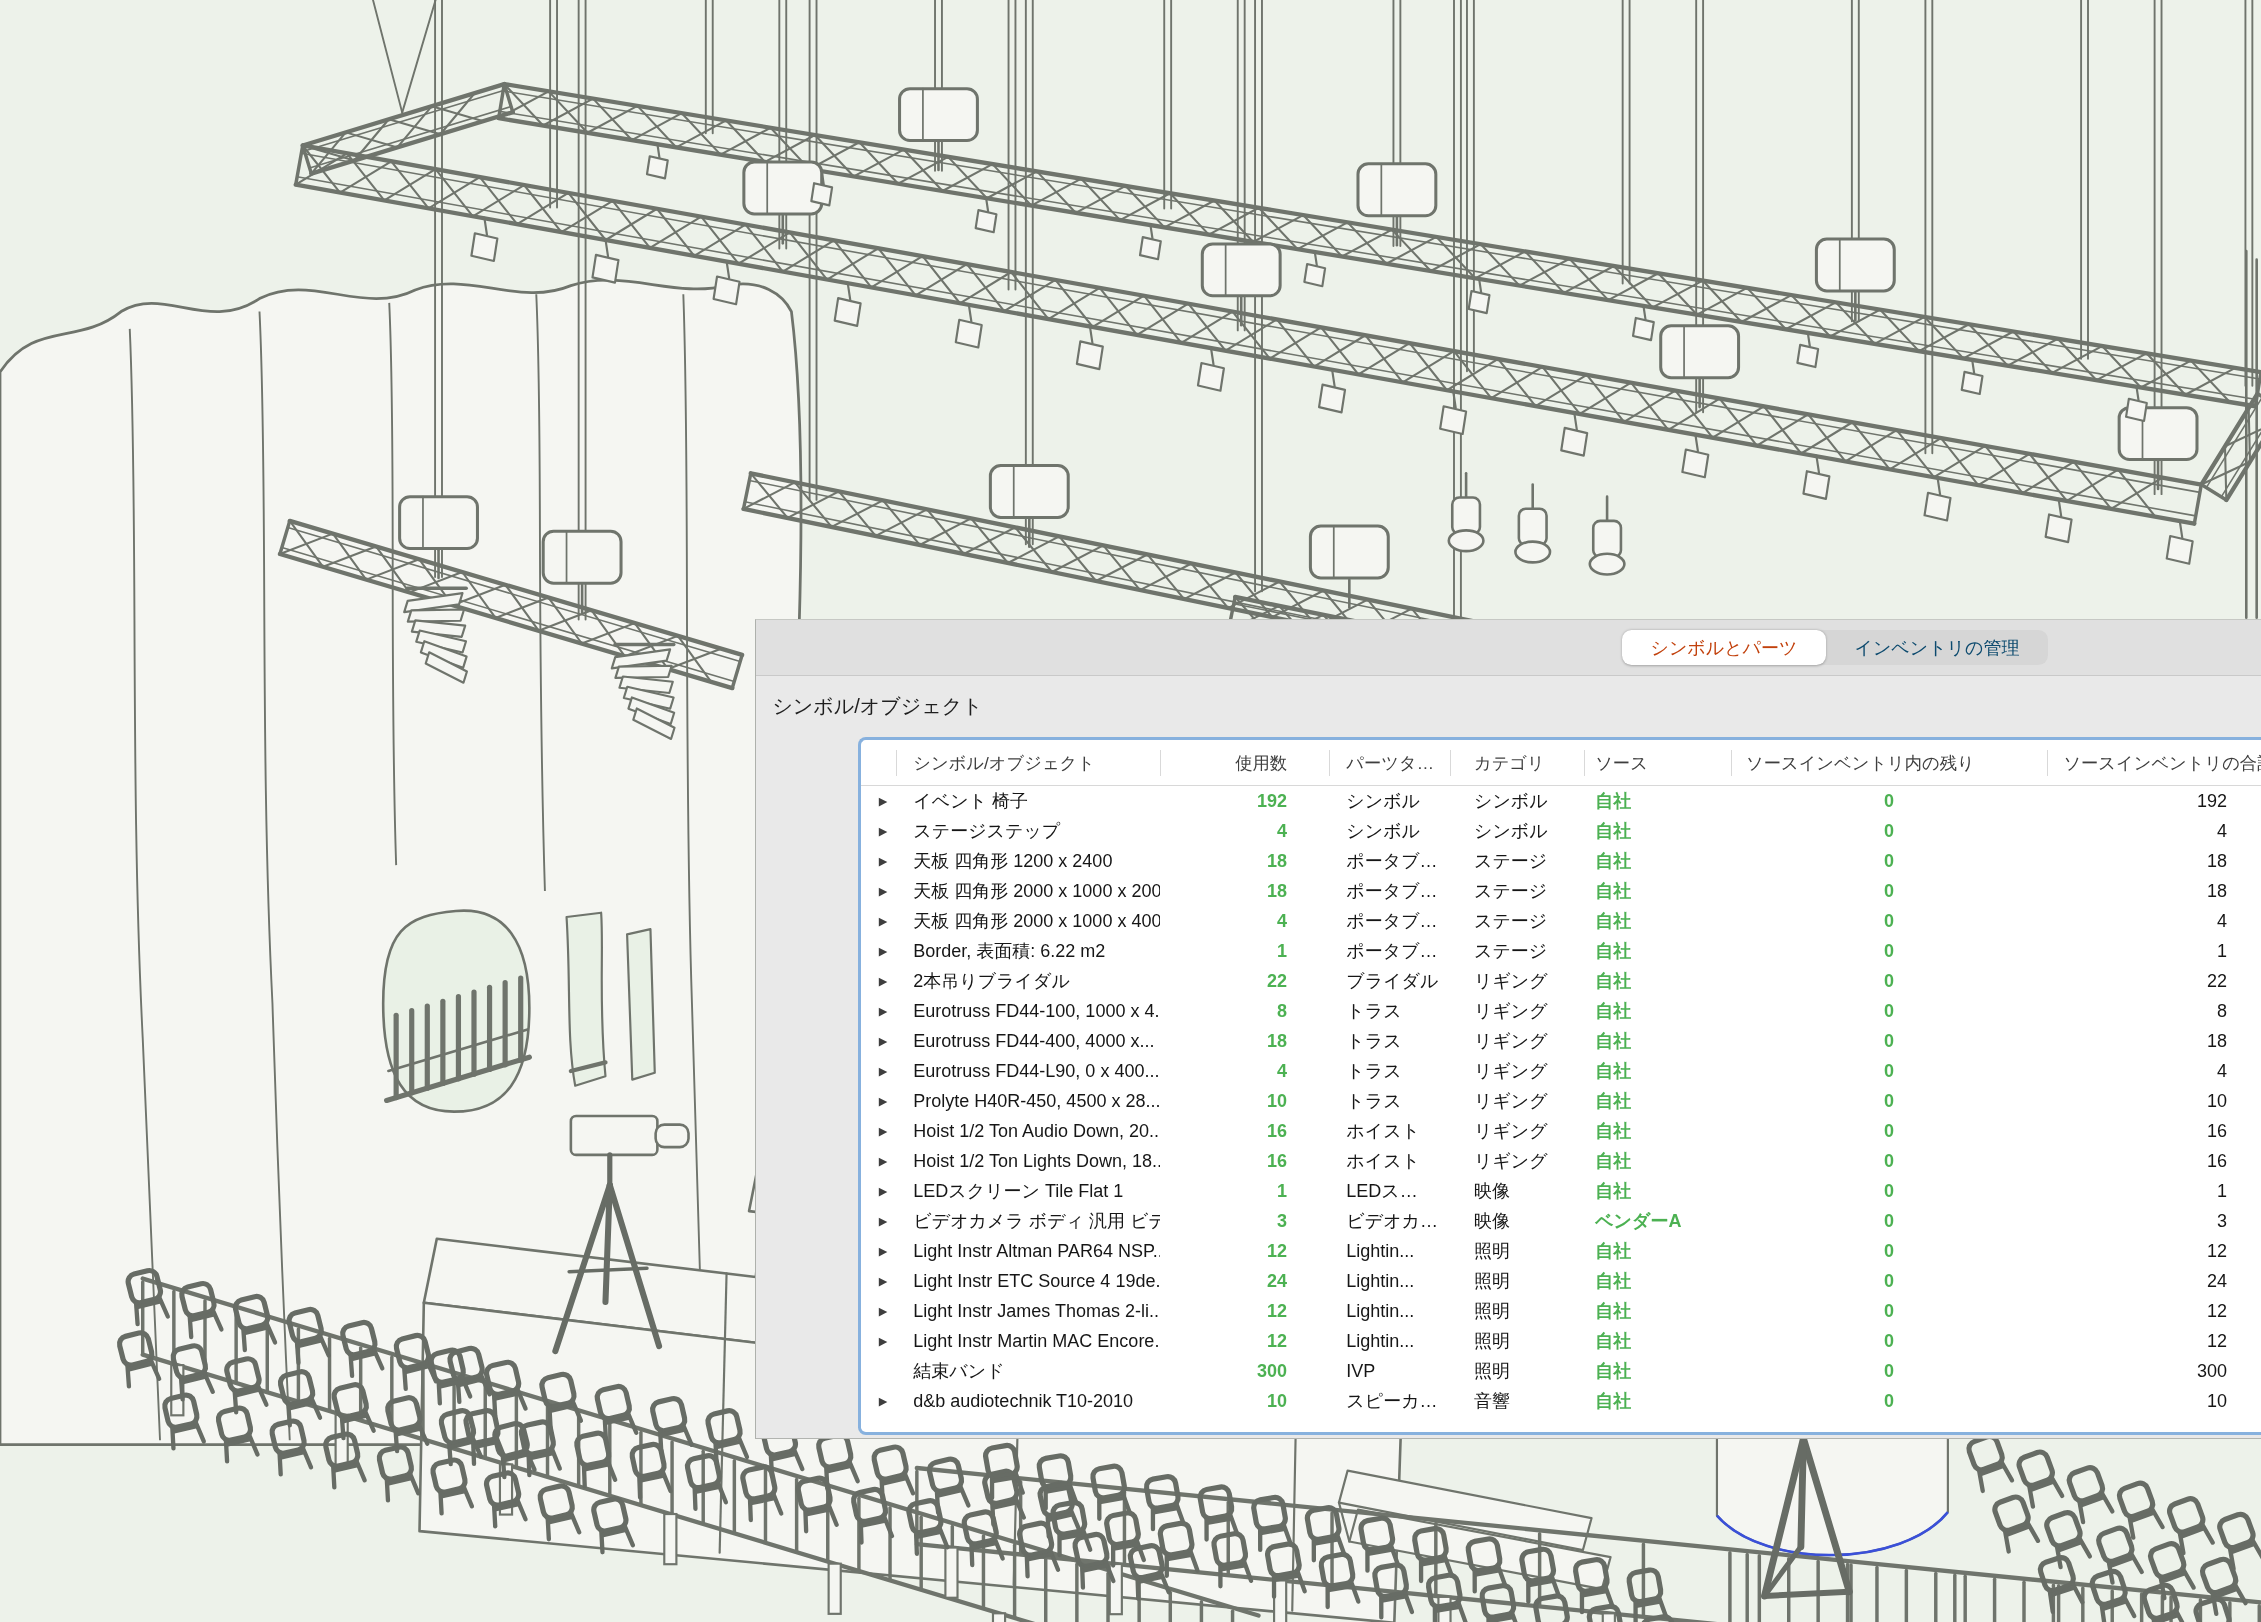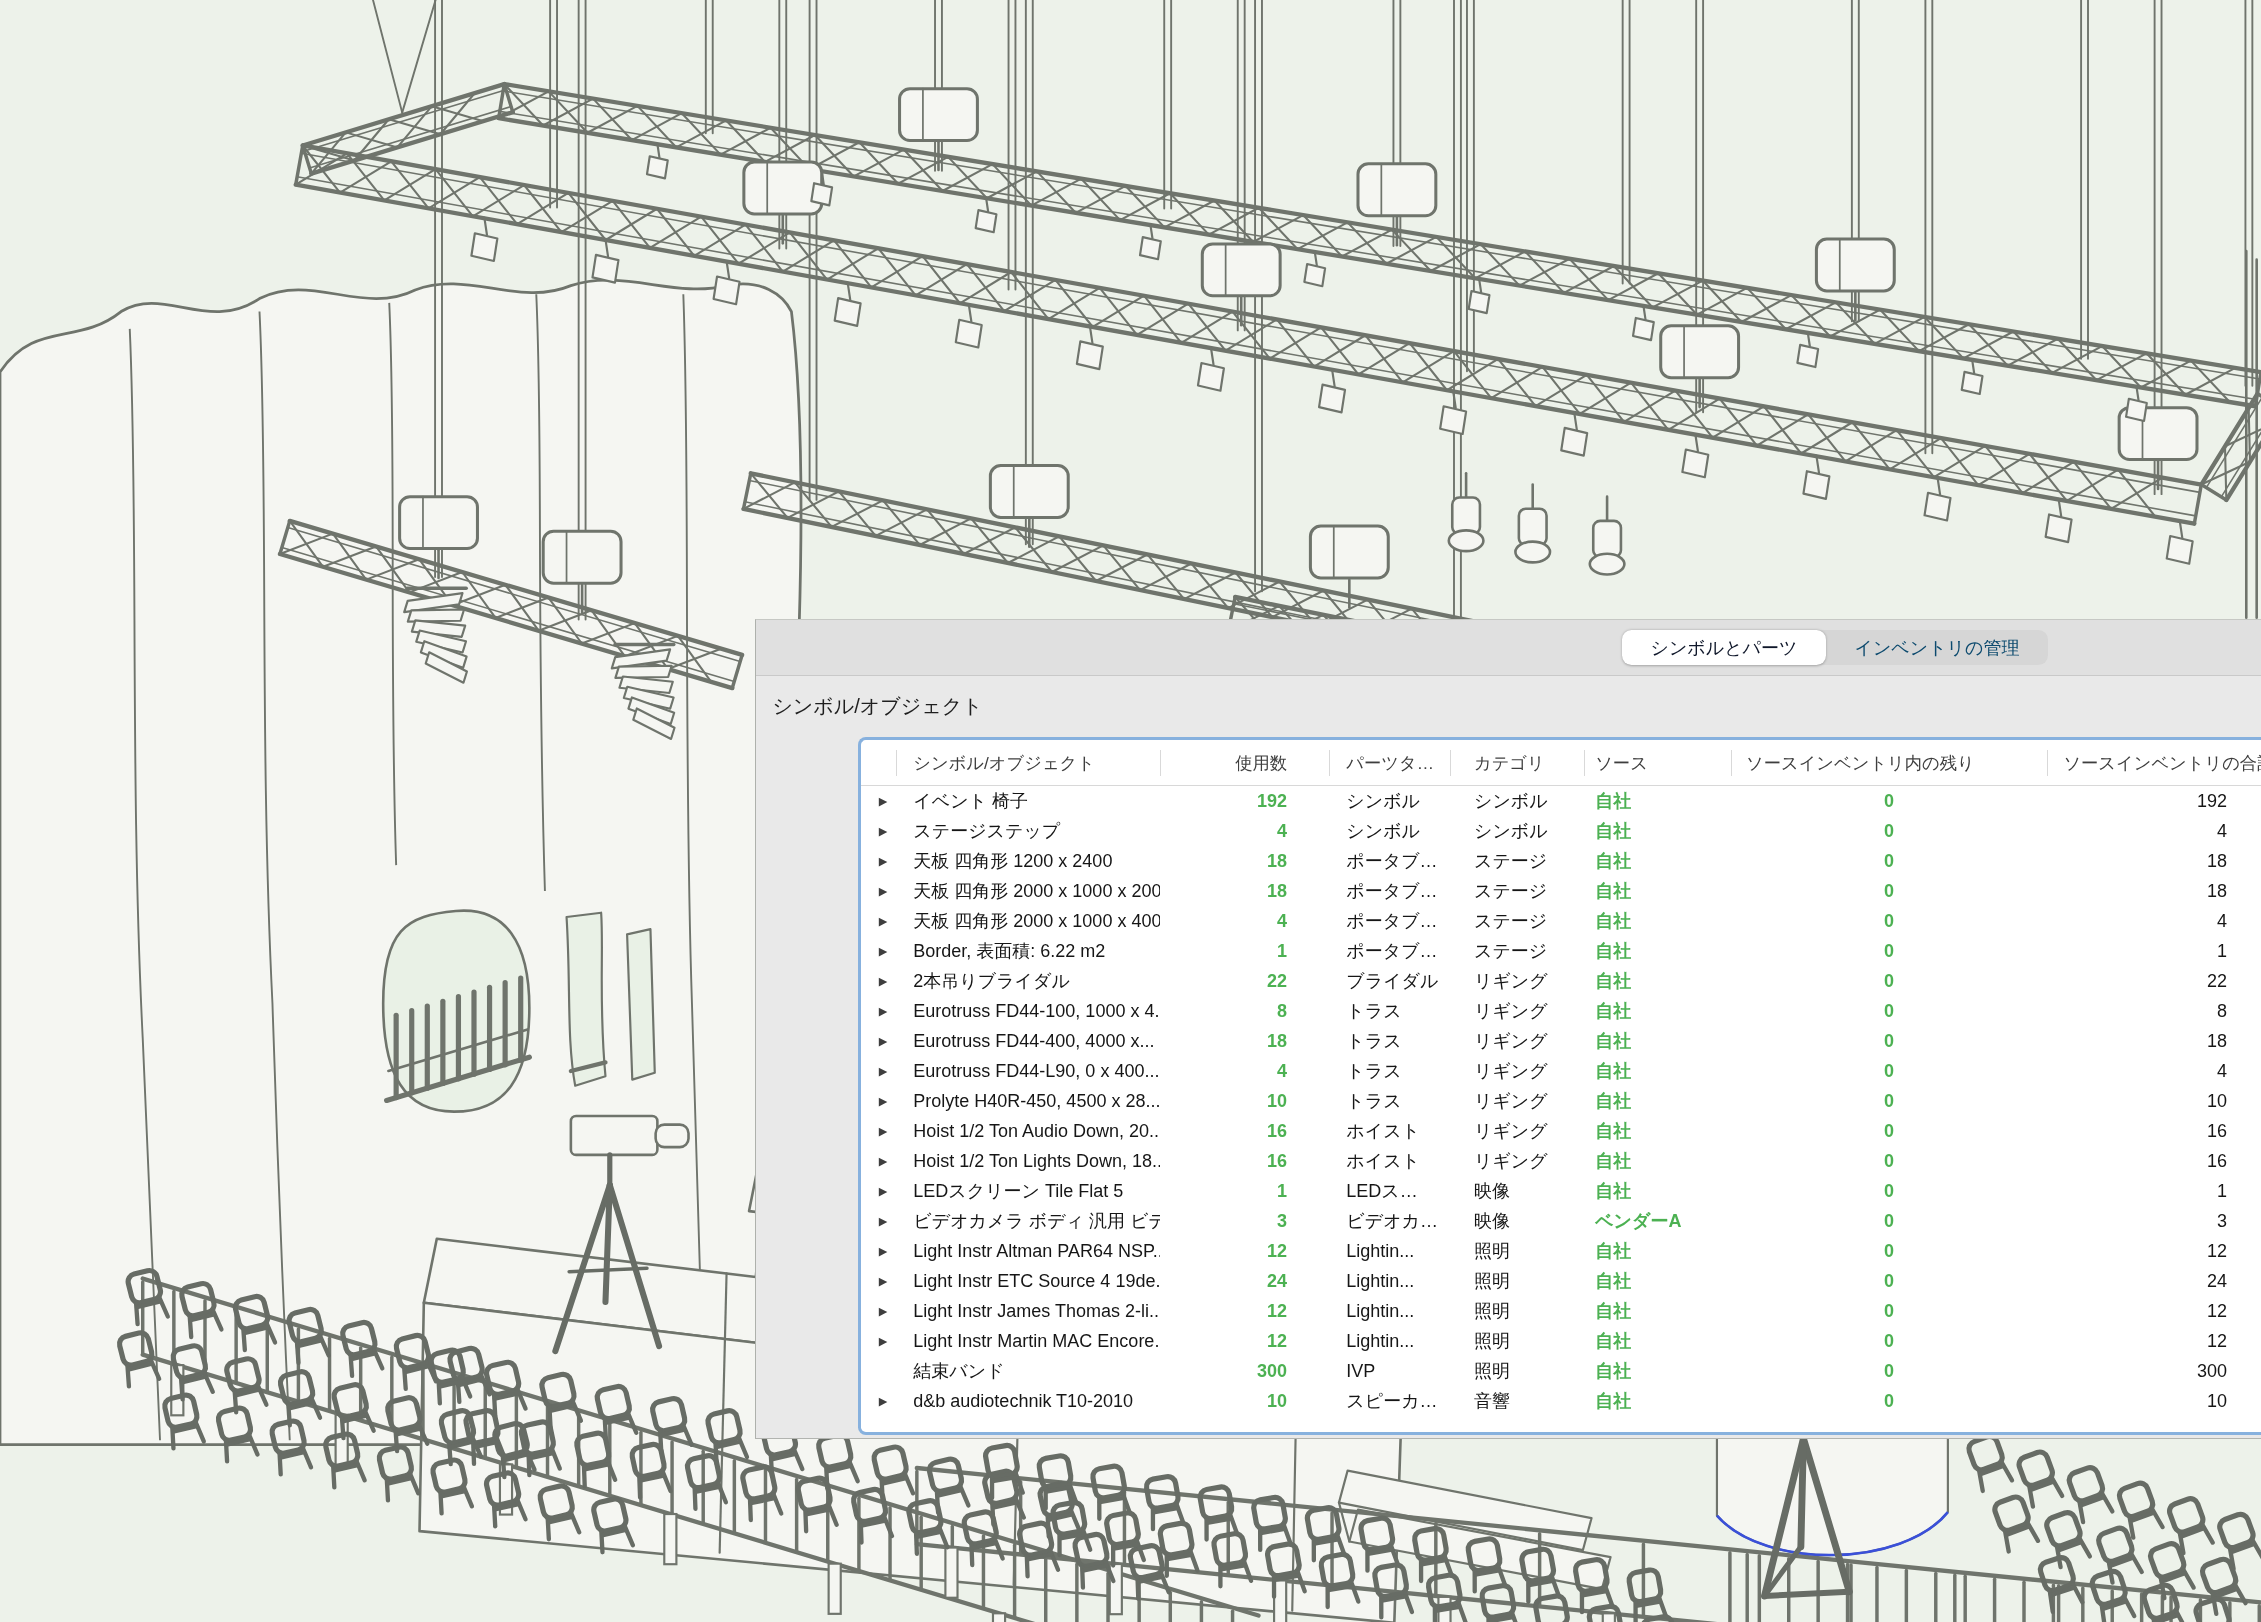--- a/index.html
+++ b/index.html
@@ -8,21 +8,21 @@
   #bg{position:absolute;left:0;top:0;}
   
   #panel{position:absolute;left:755px;top:619px;width:1506px;height:820px;background:#e9e9e9;
          border-left:1.7px solid #aeb1ac;border-top:0.9px solid #c6c8c4;border-bottom:1.7px solid #b2b4b0;
          box-sizing:border-box;z-index:5;}
   #tabbar{position:absolute;left:0;top:0;right:0;height:55px;background:#e0e0e0;border-bottom:0.9px solid #c9c9c9;}
   #seg{position:absolute;left:866px;top:10.4px;height:35px;background:#d6d6d6;border-radius:9.5px;
        display:flex;align-items:stretch;}
   .seg-item{display:flex;align-items:center;justify-content:center;font-size:18px;color:#0c4a6e;
             padding:0 28.5px;border-radius:9.5px;white-space:nowrap;cursor:default;}
-  .seg-item.sel{background:#ffffff;box-shadow:0 0.9px 2.6px rgba(0,0,0,.28);color:#0f172a;}
+  .seg-item.sel{background:#ffffff;box-shadow:0 0.9px 2.6px rgba(0,0,0,.28);color:#c2410c;}
   #ptitle{position:absolute;left:16.4px;top:73px;font-size:20px;color:#1e1e1e;}
   #tablebox{position:absolute;left:102px;top:117px;right:0;bottom:3.5px;background:#ffffff;
             border:3.5px solid #87b1de;border-right:none;border-radius:7.8px 0 0 7.8px;box-sizing:border-box;overflow:hidden;}
   .thead{display:flex;height:45px;align-items:center;color:#3e3e3e;font-size:17.3px;
          border-bottom:0.9px solid #d8d8d8;}
   .hc{display:flex;align-items:center;height:100%;box-sizing:border-box;position:relative;
       white-space:nowrap;overflow:hidden;flex:none;}
   .hc.sep::before{content:'';position:absolute;left:0;top:9.5px;bottom:9.5px;width:0.9px;background:#d9d9d9;}
   .trow{display:flex;height:30px;align-items:center;font-size:18px;color:#161616;}
   .bc{display:flex;align-items:center;height:100%;box-sizing:border-box;white-space:nowrap;
@@ -1324,21 +1324,21 @@
     <span class="bc c2 green">16</span>
     <span class="bc c3">ホイスト</span>
     <span class="bc c4">リギング</span>
     <span class="bc c5 green">自社</span>
     <span class="bc c6 green">0</span>
     <span class="bc c7">16</span>
   </div>
 
   <div class="trow">
     <span class="bc c0 tri">▶</span>
-    <span class="bc c1">LEDスクリーン Tile Flat 5</span>
+    <span class="bc c1">LEDスクリーン Tile Flat 1</span>
     <span class="bc c2 green">1</span>
     <span class="bc c3">LEDス…</span>
     <span class="bc c4">映像</span>
     <span class="bc c5 green">自社</span>
     <span class="bc c6 green">0</span>
     <span class="bc c7">1</span>
   </div>
 
   <div class="trow">
     <span class="bc c0 tri">▶</span>

